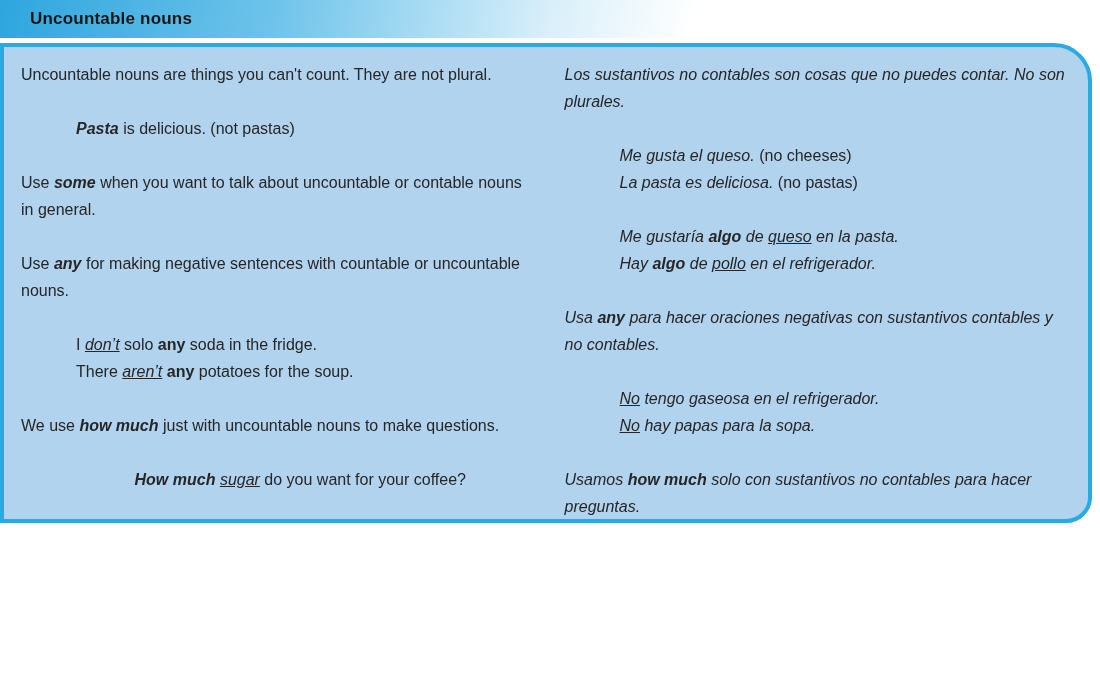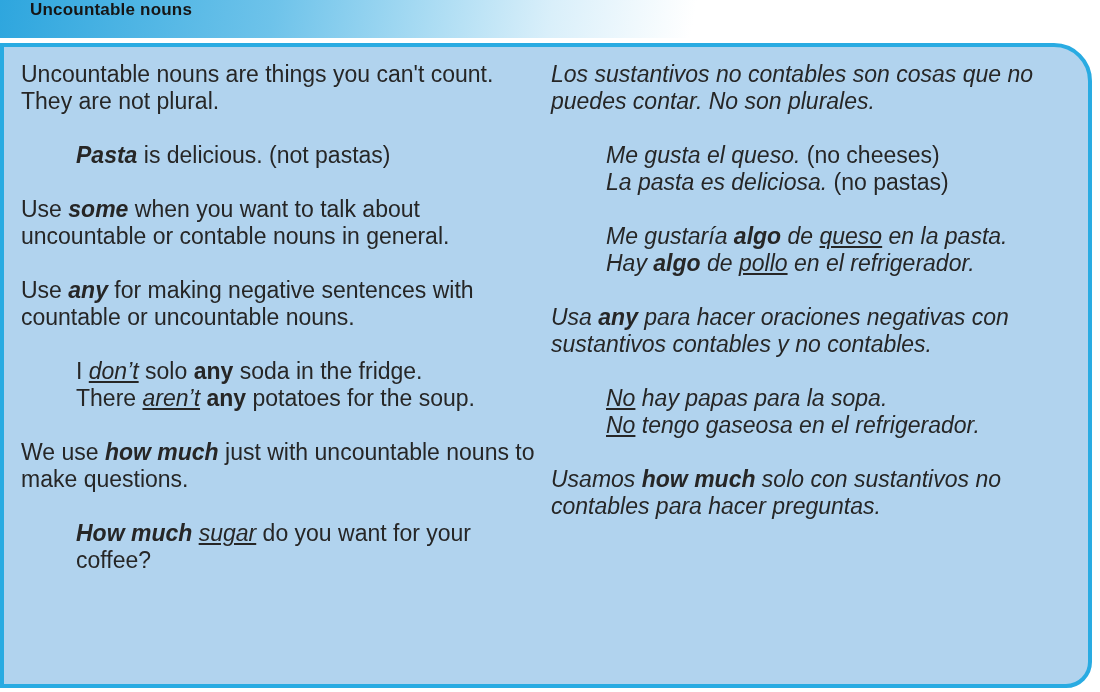--- a/index.html
+++ b/index.html
@@ -8,47 +8,46 @@
     background:#ffffff;
     font-family:"Liberation Sans",sans-serif;
     color:#262626;
     position:relative;
     overflow:hidden;
   }
   .header-band{
     position:absolute;top:0;left:0;
     width:1100px;height:38px;
     background:linear-gradient(100deg,#2ea6de 0%,#6ec3ea 25%,#d9effa 50%,#ffffff 63%);
-    display:flex;
+    display:flex;align-items:center;
   }
   .page-title{
     padding-left:30px;
     font-size:17px;font-weight:bold;color:#161616;
     letter-spacing:.2px;
   }
   .panel{
     position:absolute;top:43px;left:0;
-    width:1092px;height:645px;
+    width:1092px;height:480px;
     box-sizing:border-box;
     background:#b1d3ee;
     border:4px solid #29abe2;
     border-radius:0 38px 26px 0;
     padding:14px 20px 8px 17px;
     display:grid;
     grid-template-columns:1fr 1fr;
     column-gap:40px;
-    font-size:23px;
+    font-size:16px;
     line-height:27px;
-    gap:13px;
   }
   .col{min-width:0;}
   p{margin:0;}
   .para{margin-bottom:27px;}
   .examples{margin-bottom:27px;padding-left:55px;}
-  .examples:last-child{margin-bottom:0;}
+  .examples:last-child{margin-bottom:0;text-align:center;}
   .b{font-weight:700;}
   .i{font-style:italic;}
   .u{text-decoration:underline;}
 </style>
 </head>
 <body>
 
 <div class="header-band">
   <div class="page-title">Uncountable nouns</div>
 </div>
@@ -84,20 +83,20 @@
       <p class="ex"><span class="i">La pasta es deliciosa.</span><span> (no pastas)</span></p>
     </div>
 
     <div class="examples">
       <p class="ex"><span class="i">Me gustaría </span><span class="b i">algo</span><span class="i"> de </span><span class="i u">queso</span><span class="i"> en la pasta.</span></p>
       <p class="ex"><span class="i">Hay </span><span class="b i">algo</span><span class="i"> de </span><span class="i u">pollo</span><span class="i"> en el refrigerador.</span></p>
     </div>
 
     <p class="para"><span class="i">Usa </span><span class="b i">any</span><span class="i"> para hacer oraciones negativas con sustantivos contables y no contables.</span></p>
     <div class="examples">
+      <p class="ex"><span class="i u">No</span><span class="i"> tengo gaseosa en el refrigerador.</span></p>
       <p class="ex"><span class="i u">No</span><span class="i"> hay papas para la sopa.</span></p>
-      <p class="ex"><span class="i u">No</span><span class="i"> tengo gaseosa en el refrigerador.</span></p>
     </div>
 
     <p class="para"><span class="i">Usamos </span><span class="b i">how much</span><span class="i"> solo con sustantivos no contables para hacer preguntas.</span></p>
   </div>
 
 </div>
 
 </body></html>

